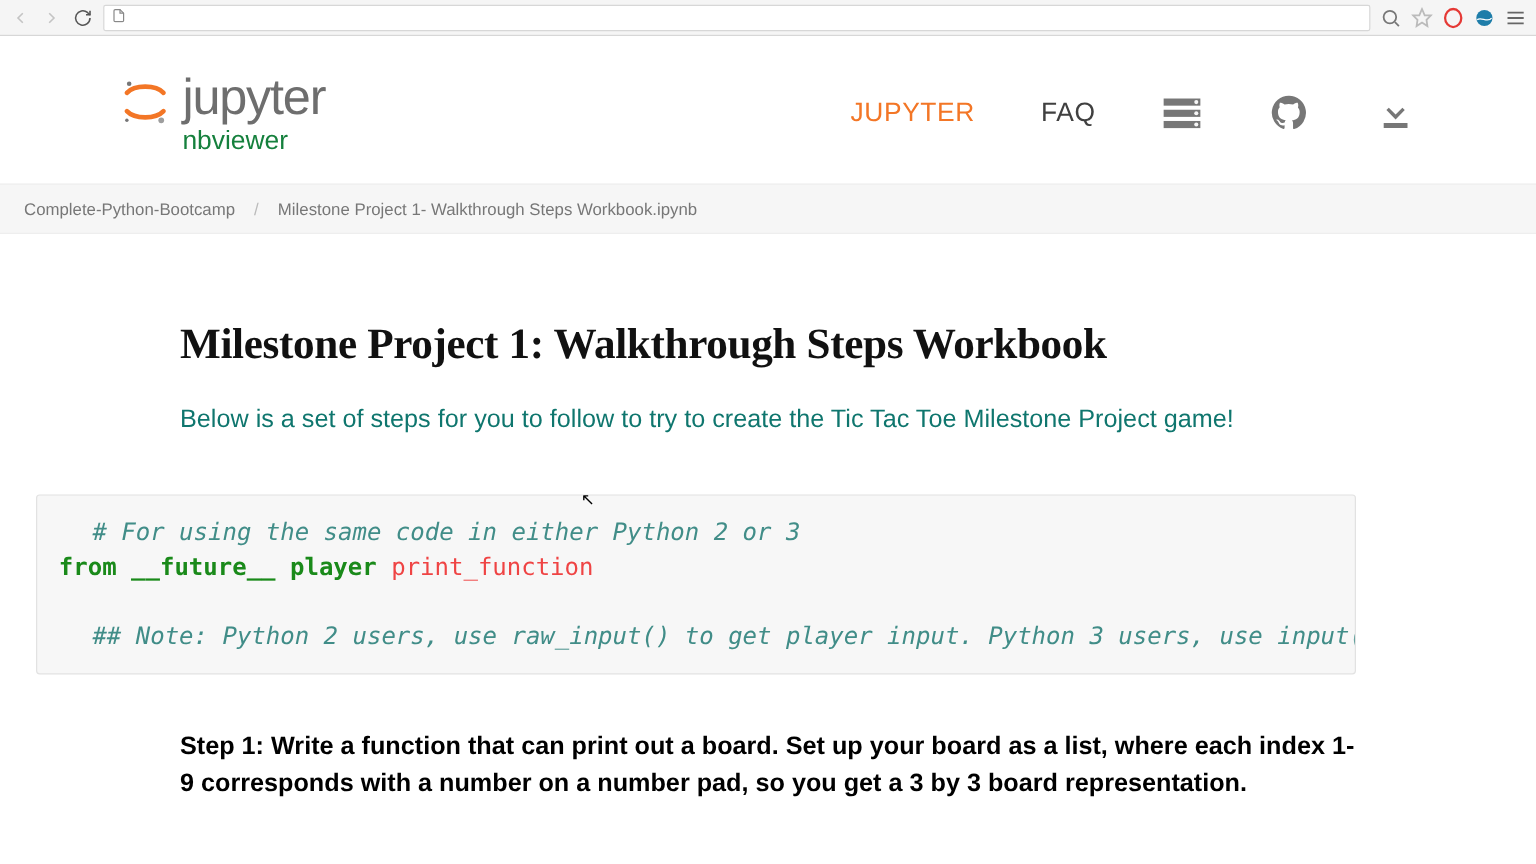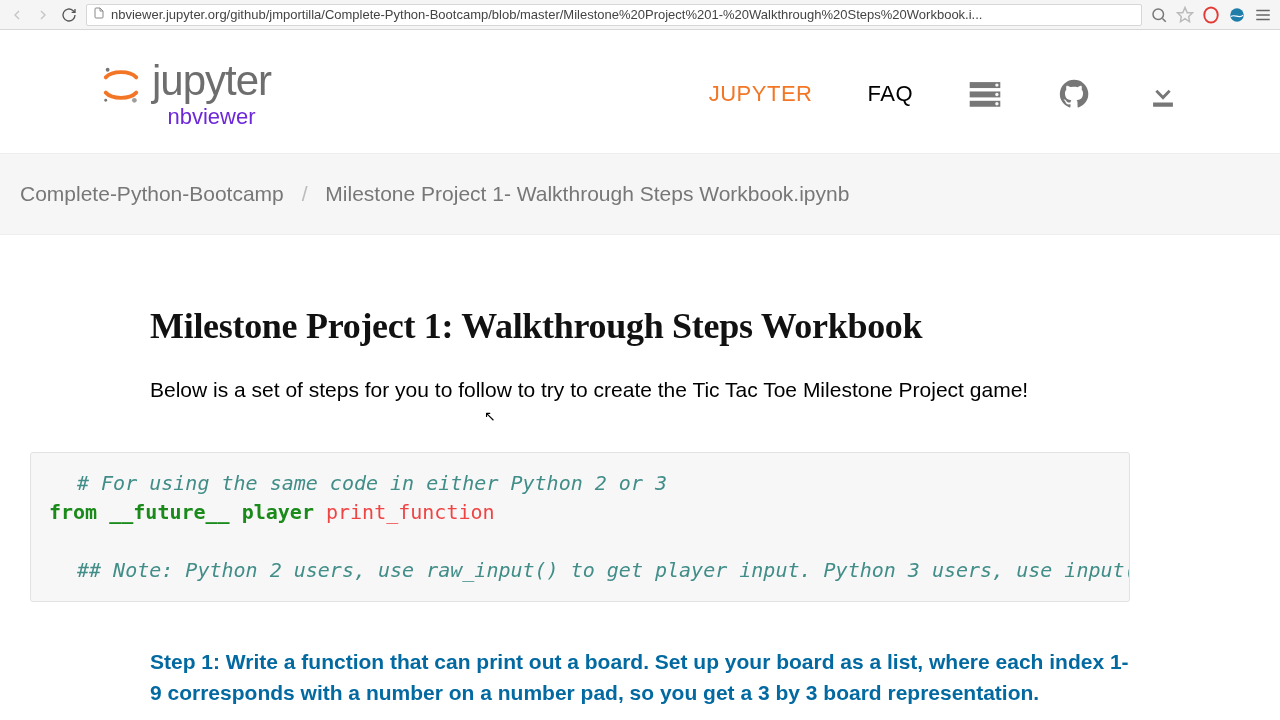--- a/index.html
+++ b/index.html
@@ -13,46 +13,46 @@
   .urlbar { flex: 1; background: #fff; border: 1px solid #d7d7d7; border-radius: 2px; height: 22px; display: flex; align-items: center; padding: 0 6px; font-size: 13px; color: #444; overflow: hidden; white-space: nowrap; text-overflow: ellipsis; }
   .right-icons { display: flex; align-items: center; gap: 8px; }
   .right-icons .ic { width: 18px; height: 18px; display: flex; align-items: center; justify-content: center; }
 
   
   .header { padding: 30px 100px 25px 100px; display: flex; align-items: center; justify-content: space-between; }
   .logo { display: flex; align-items: flex-start; gap: 10px; }
   .logo-mark { width: 42px; height: 42px; position: relative; margin-top: 4px; }
   .logo-text { display: flex; flex-direction: column; }
   .jupyter-word { font-size: 42px; color: #6e6e6e; letter-spacing: -1px; font-weight: 400; line-height: 1; }
-  .nbviewer-word { font-size: 22px; color: #6d28d9; margin-top: 4px; font-weight: 400; line-height: 1; text-align: center; }
+  .nbviewer-word { font-size: 22px; color: #15803d; margin-top: 4px; font-weight: 400; line-height: 1; }
   .nav { display:flex; align-items:center; gap: 55px; }
-  .nav a { font-size: 22px; text-decoration: none; color: #000000; letter-spacing: 0.5px; }
+  .nav a { font-size: 22px; text-decoration: none; color: #404040; letter-spacing: 0.5px; }
   .nav a.active { color: #f37626; }
   .nav .nav-icon { width: 34px; height: 34px; color: #777; display:flex; align-items:center; justify-content:center; }
   .nav .nav-icon svg { width: 34px; height: 34px; }
 
   
-  .breadcrumb-bar { background: #f6f6f6; border-top: 1px solid #eee; border-bottom: 1px solid #eee; padding: 28px 20px; font-size: 21px; color: #777; }
+  .breadcrumb-bar { background: #f6f6f6; border-top: 1px solid #eee; border-bottom: 1px solid #eee; padding: 12px 20px; font-size: 14px; color: #777; }
   .breadcrumb-bar .crumb { color: #777; }
   .breadcrumb-bar .sep { color: #bbb; padding: 0 12px; }
 
   
   .content { padding: 70px 150px 0 150px; }
   h1.title { font-size: 36px; font-weight: 700; color: #111; line-height: 1.2; margin-bottom: 30px; letter-spacing: -0.3px; font-family: Liberation Serif, serif;}
-  p.intro { font-size: 21px; color: #000000; margin-bottom: 50px; }
+  p.intro { font-size: 21px; color: #0f766e; margin-bottom: 50px; }
 
   
   .cell-row { display: flex; margin-left: -120px; }
   .prompt { width: 120px; font-family: "Menlo","Monaco","Consolas",monospace; font-size: 17px; color: #1a6aa2; text-align: right; padding: 10px 12px 0 0; flex-shrink:0; }
   .code-block { flex: 1; background: #f7f7f7; border: 1px solid #e2e2e2; border-radius: 3px; padding: 16px 18px; font-family: "Menlo","Monaco","Consolas",monospace; font-size: 20px; line-height: 1.45; white-space: pre; overflow: hidden; }
   .code-block .cm { color: #418d88; font-style: italic; margin-left: 28px; }
   .code-block .kw { color: #1a8a1a; font-weight: 700; margin-top: 14px; }
   .code-block .pl { color: #ef4444; }
 
-  p.step { font-size: 21px; font-weight: 700; color: #0369a1; line-height: 1.45; margin-top: 45px; }
+  p.step { font-size: 21px; font-weight: 700; color: #000000; line-height: 1.45; margin-top: 45px; }
 
   .cursor { position: absolute; left: 484px; top: 408px; font-size: 14px; color:#000; pointer-events:none;}
 </style>
 </head>
 <body>
 
 <div class="chrome-bar">
   <div class="chrome-btn disabled">
     <svg viewBox="0 0 24 24" fill="none" stroke="currentColor" stroke-width="2">
         <polyline points="15 18 9 12 15 6"></polyline>
@@ -69,21 +69,20 @@
         <polyline points="21 3 21 8 16 8"></polyline>
       </svg>
   </div>
   <div class="urlbar">
     <span style="margin-right:6px;color:#888;">
       <svg width="12" height="12" viewBox="0 0 24 24" fill="none" stroke="currentColor" stroke-width="2">
           <path d="M14 2H6a2 2 0 0 0-2 2v16a2 2 0 0 0 2 2h12a2 2 0 0 0 2-2V8z"></path>
           <polyline points="14 2 14 8 20 8"></polyline>
         </svg>
     </span>
-    <span>nbviewer.jupyter.org/github/jmportilla/Complete-Python-Bootcamp/blob/master/Milestone%20Project%201-%20Walkthrough%20Steps%20Workbook.i...</span>
   </div>
   <div class="right-icons">
     <div class="ic" style="color:#777;">
       <svg viewBox="0 0 24 24" fill="none" stroke="currentColor" stroke-width="2">
           <circle cx="11" cy="11" r="7"></circle>
           <line x1="21" y1="21" x2="16.65" y2="16.65"></line>
         </svg>
     </div>
     <div class="ic" style="color:#bbb;">
       <svg viewBox="0 0 24 24" fill="none" stroke="currentColor" stroke-width="2">

